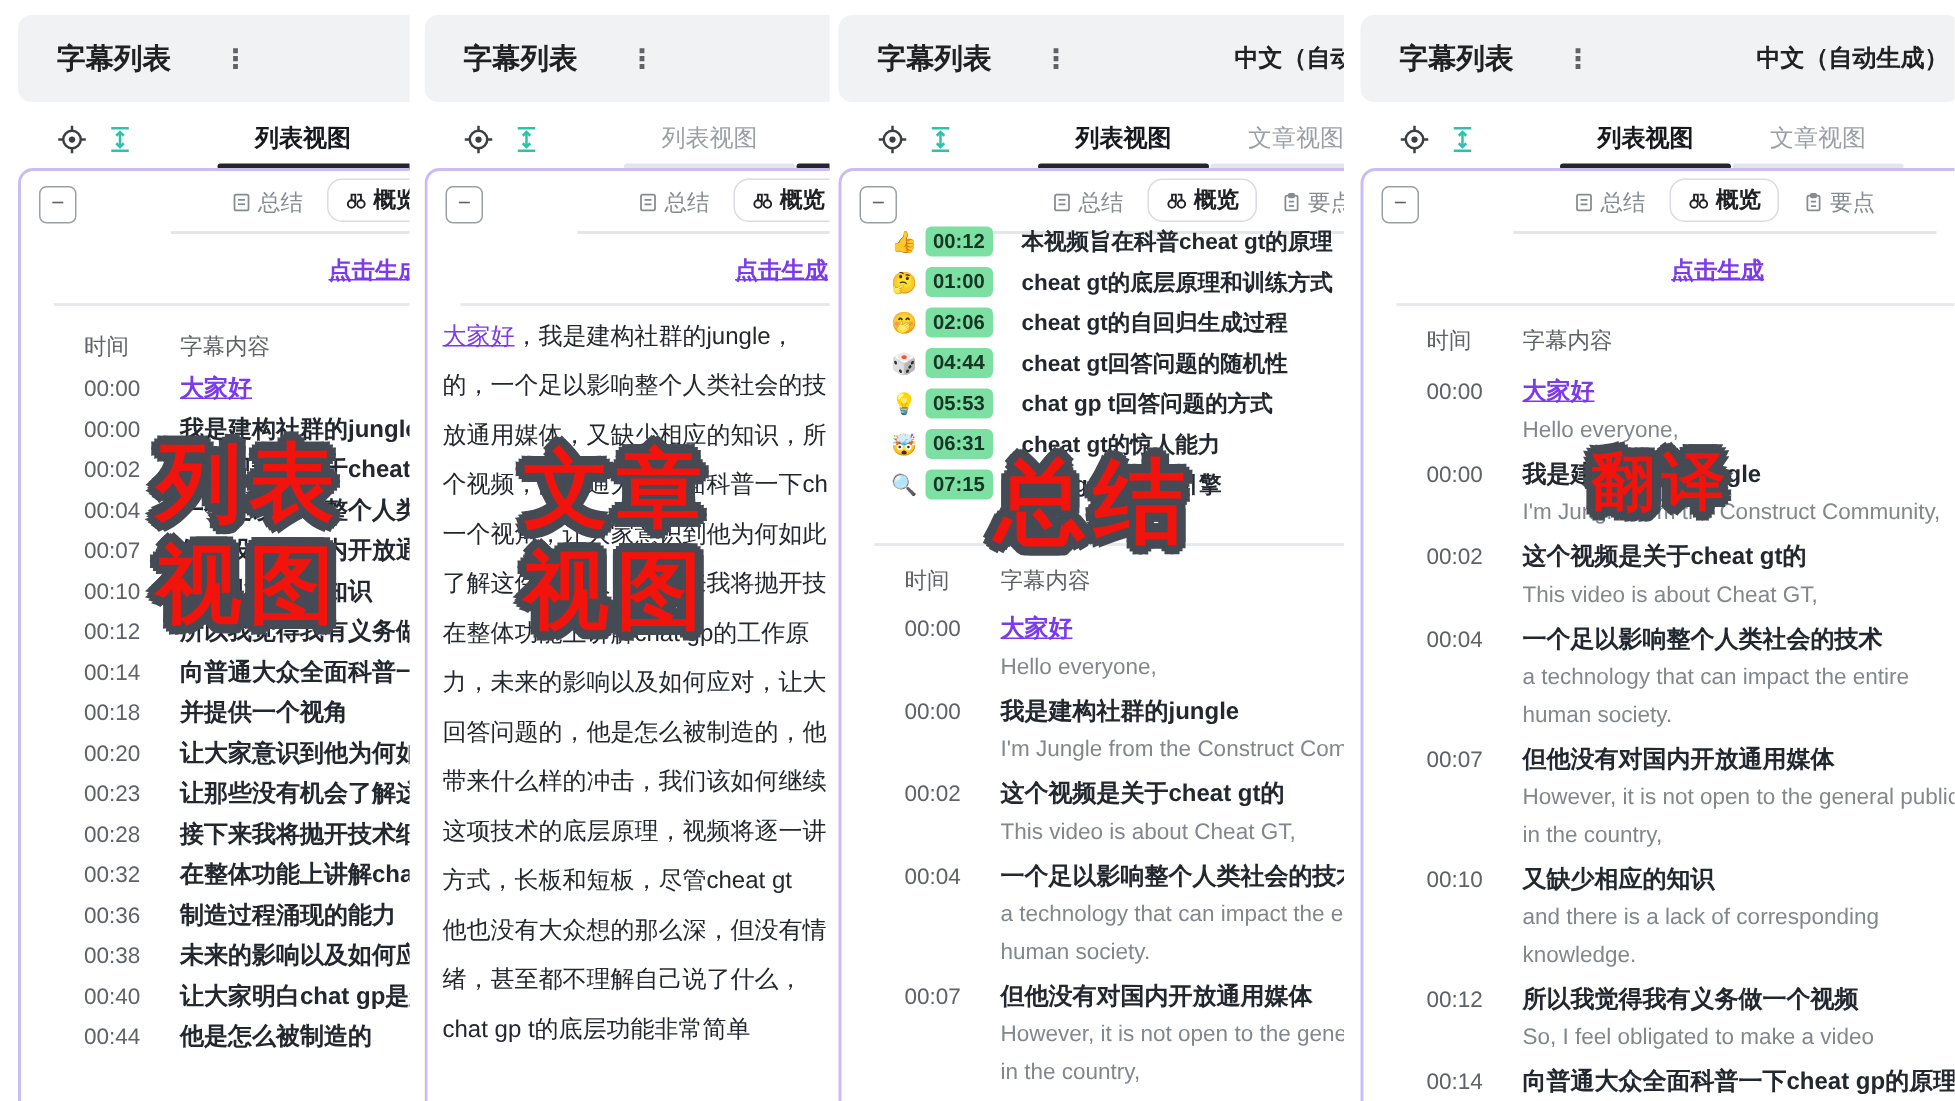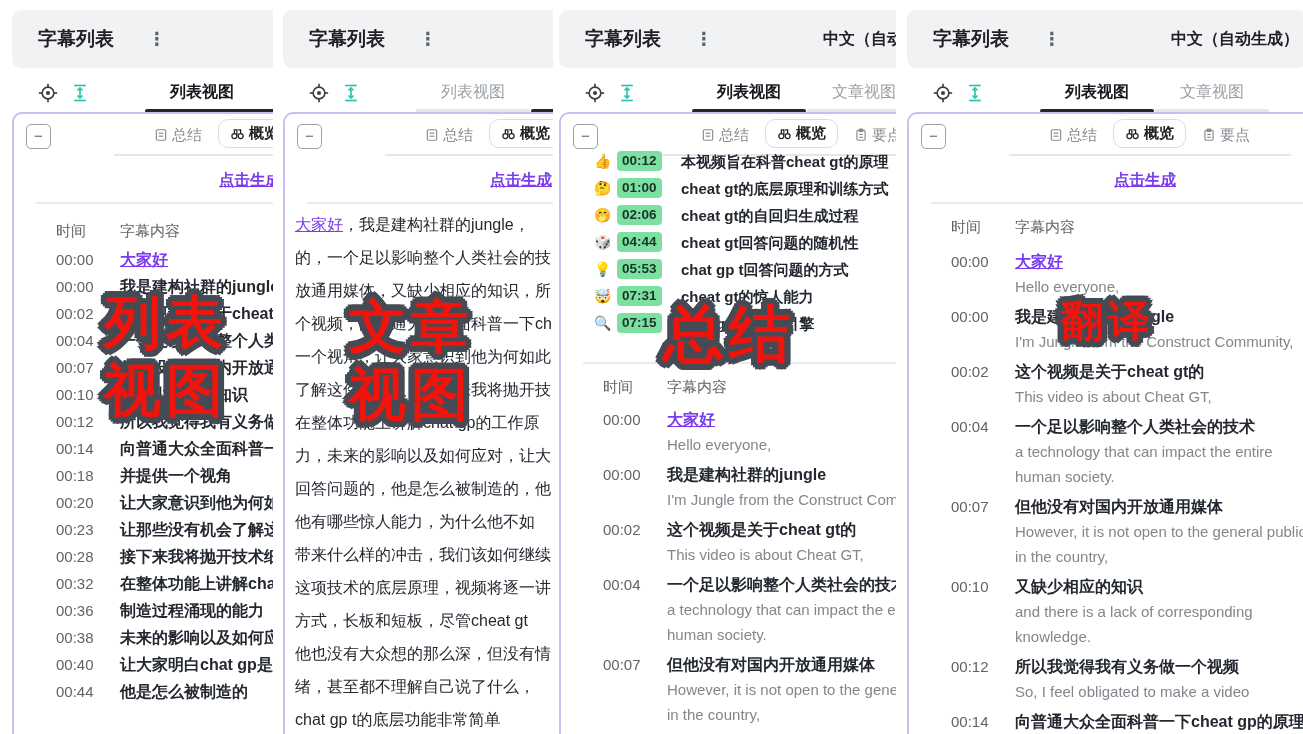--- a/index.html
+++ b/index.html
@@ -343,23 +343,20 @@
           </div>
 
           <div class="aline">
             <span class="linky"></span><span>力，未来的影响以及如何应对，让大</span>
           </div>
 
           <div class="aline">
             <span class="linky"></span><span>回答问题的，他是怎么被制造的，他</span>
           </div>
 
-          <div class="aline">
-            <span class="linky"></span><span> 他有哪些惊人能力，为什么他不如</span>
-          </div>
 
           <div class="aline">
             <span class="linky"></span><span>带来什么样的冲击，我们该如何继续</span>
           </div>
 
           <div class="aline">
             <span class="linky"></span><span>这项技术的底层原理，视频将逐一讲</span>
           </div>
 
           <div class="aline">
@@ -473,21 +470,21 @@
           </div>
 
           <div class="chip">
             <span class="emo">💡</span>
             <span class="badge">05:53</span>
             <span class="ctext">chat gp t回答问题的方式</span>
           </div>
 
           <div class="chip">
             <span class="emo">🤯</span>
-            <span class="badge">07:31</span>
+            <span class="badge">06:31</span>
             <span class="ctext">cheat gt的惊人能力</span>
           </div>
 
           <div class="chip">
             <span class="emo">🔍</span>
             <span class="badge">07:15</span>
             <span class="ctext">chat gpt与搜索引擎</span>
           </div>
         </div>
       <div class="hr"></div>

